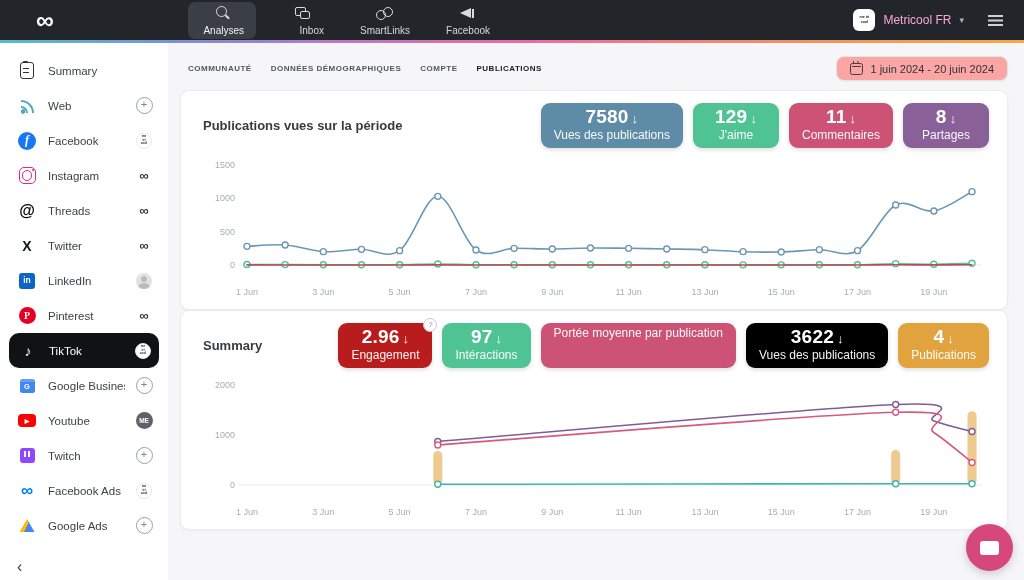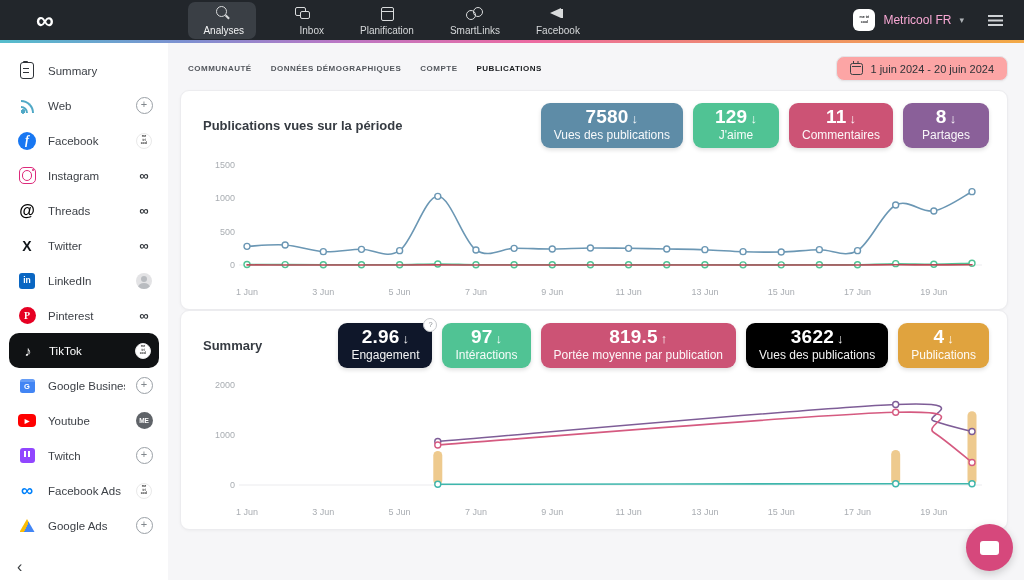--- a/index.html
+++ b/index.html
@@ -109,24 +109,20 @@
   <nav class="mainnav" id="main-nav">
       <div class="nav-item active">
         <span class="nico analyses-icon"></span>
         <span class="nlabel">Analyses</span>
       </div>
       <div class="nav-item">
         <span class="nico inbox-icon"></span>
         <span class="nlabel">Inbox</span>
       </div>
       <div class="nav-item">
-        <span class="nico planification-icon"></span>
-        <span class="nlabel">Planification</span>
-      </div>
-      <div class="nav-item">
         <span class="nico smartlinks-icon"></span>
         <span class="nlabel">SmartLinks</span>
       </div>
       <div class="nav-item">
         <span class="nico annonces-icon"></span>
         <span class="nlabel">Facebook</span>
       </div>
     </nav>
   <div class="account">
     <span class="avatar">me tri cool</span>
@@ -363,31 +359,30 @@
         <circle cx="775" cy="110.26666666666667" r="3" fill="#fff" stroke="#50c394" stroke-width="1.4"></circle>
         <path d="M50.0 111.9C56.4 111.9 75.4 112.0 88.2 112.0C100.9 112.0 113.6 112.0 126.3 112.0C139.0 112.0 151.8 112.0 164.5 112.0C177.2 112.0 189.9 112.0 202.6 112.0C215.4 112.0 228.1 111.9 240.8 111.9C253.5 111.9 266.2 112.0 278.9 112.0C291.7 112.0 304.4 112.0 317.1 112.0C329.8 112.0 342.5 112.0 355.3 112.0C368.0 112.0 380.7 112.0 393.4 112.0C406.1 112.0 418.9 112.0 431.6 112.0C444.3 112.0 457.0 112.0 469.7 112.0C482.5 112.0 495.2 112.0 507.9 112.0C520.6 112.0 533.3 112.0 546.1 112.0C558.8 112.0 571.5 112.0 584.2 112.0C596.9 112.0 609.6 112.0 622.4 112.0C635.1 112.0 647.8 112.0 660.5 112.0C673.2 112.0 686.0 111.8 698.7 111.8C711.4 111.8 724.1 111.9 736.8 111.9C749.6 111.9 768.6 111.8 775.0 111.8" fill="none" stroke="#b94a57" stroke-width="1.6" stroke-linecap="round"></path>
       </svg>
   </section>
 
 
   <section class="card">
     <div class="card-head">
       <h2 class="card-title">Summary</h2>
       <div class="stats" id="stats2">
-          <div class="stat" style="background: #0f172a;">
+          <div class="stat" style="background: #b91c1c;">
             <div class="stat-line"><span class="stat-value">2.96</span><span class="stat-arrow">↓</span></div>
             <div class="stat-label">Engagement</div>
             <span class="stat-help">?</span>
           </div>
           <div class="stat" style="background: rgb(80, 195, 148);">
             <div class="stat-line"><span class="stat-value">97</span><span class="stat-arrow">↓</span></div>
             <div class="stat-label">Intéractions</div>
           </div>
           <div class="stat" style="background: rgb(204, 83, 117);">
-            <div class="stat-line"><span class="stat-value">819.5</span><span class="stat-arrow">↑</span></div>
             <div class="stat-label">Portée moyenne par publication</div>
           </div>
           <div class="stat" style="background: #000000;">
             <div class="stat-line"><span class="stat-value">3622</span><span class="stat-arrow">↓</span></div>
             <div class="stat-label">Vues des publications</div>
           </div>
           <div class="stat" style="background: rgb(224, 163, 62);">
             <div class="stat-line"><span class="stat-value">4</span><span class="stat-arrow">↓</span></div>
             <div class="stat-label">Publications</div>
           </div>

